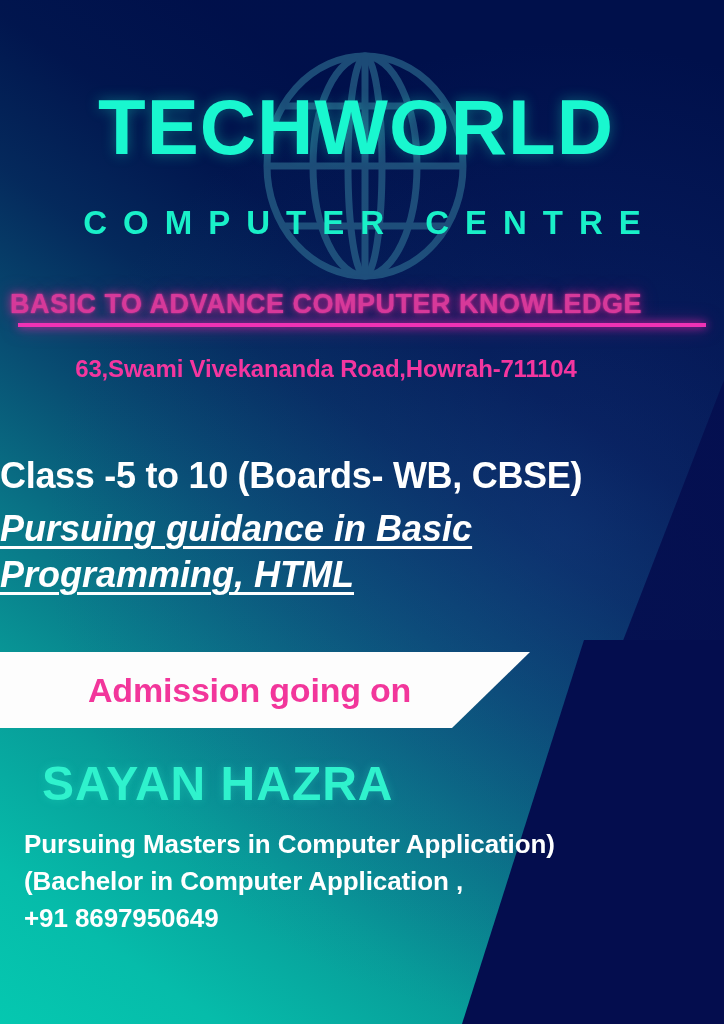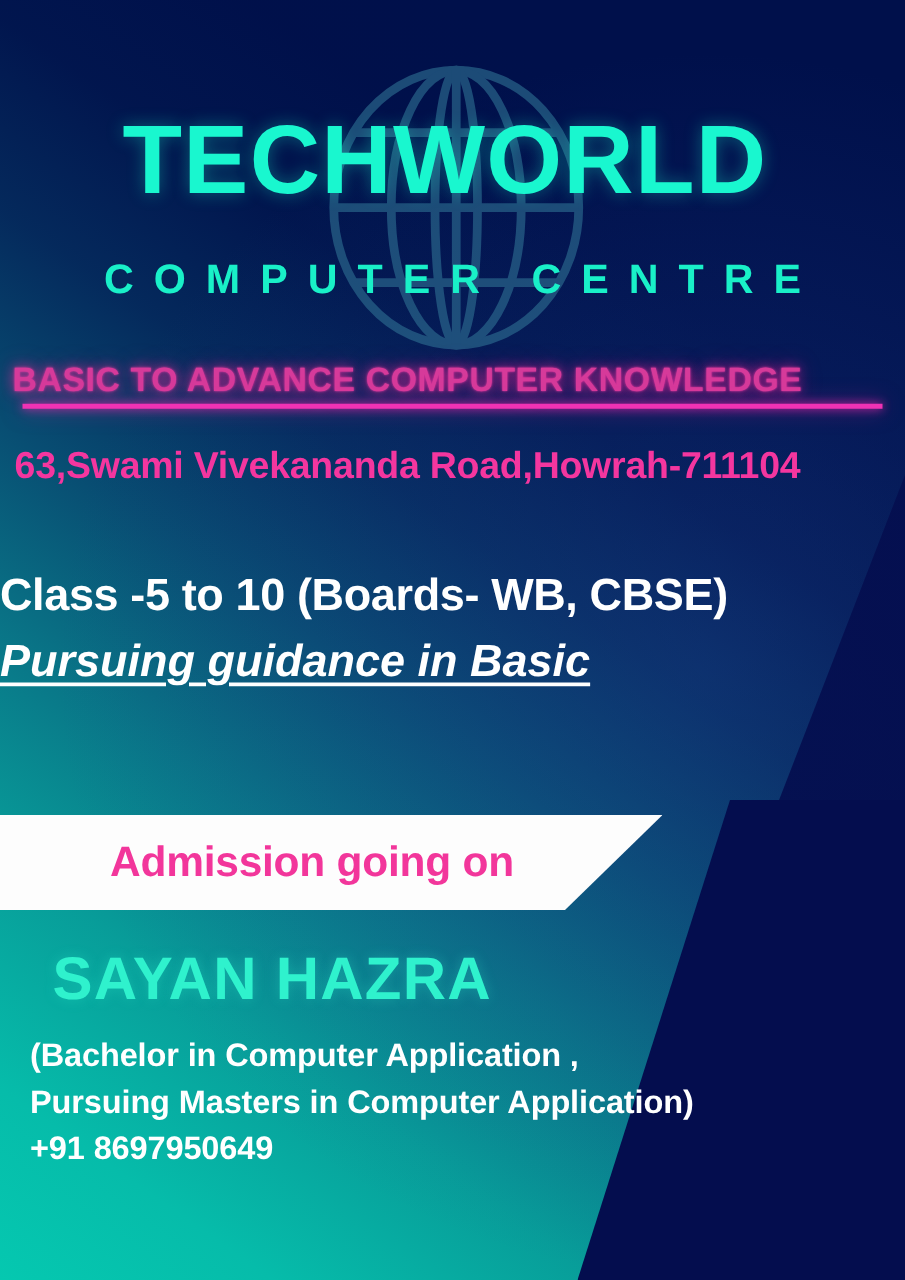--- a/index.html
+++ b/index.html
@@ -134,21 +134,21 @@
     box-shadow: 0 0 8px rgba(255,40,180,0.85), 0 0 18px rgba(255,30,170,0.55);
   }
 
   
   .address {
     position: absolute;
     top: 356px;
     left: 0;
     width: 652px;
     text-align: center;
-    font-size: 30px;
+    font-size: 24px;
     line-height: 1.1;
     font-weight: 700;
     color: #f4369f;
     white-space: nowrap;
     letter-spacing: -0.2px;
   }
 
   
   .course {
     position: absolute;
@@ -257,26 +257,27 @@
   <div class="brand-sub">COMPUTER CENTRE</div>
 
   <div class="tagline">BASIC TO ADVANCE COMPUTER KNOWLEDGE</div>
   <div class="tagline-rule"></div>
 
   <div class="address">63,Swami Vivekananda Road,Howrah-711104</div>
 
   <div class="course">
     <div class="course-line1">Class -5 to 10 (Boards- WB, CBSE)</div>
     <div class="course-line2">Pursuing guidance in Basic</div>
+    <div class="course-line3">Programming, HTML</div>
   </div>
 
   <div class="banner"></div>
   <div class="banner-text">Admission going on</div>
 
   <div class="presenter">SAYAN HAZRA</div>
 
   <div class="details">
+    <div>Pursuing Masters in Computer Application)</div>
     <div>(Bachelor in Computer Application ,</div>
-    <div>Pursuing Masters in Computer Application)</div>
     <div>+91  8697950649</div>
   </div>
 
 </div>
 
 </body></html>

